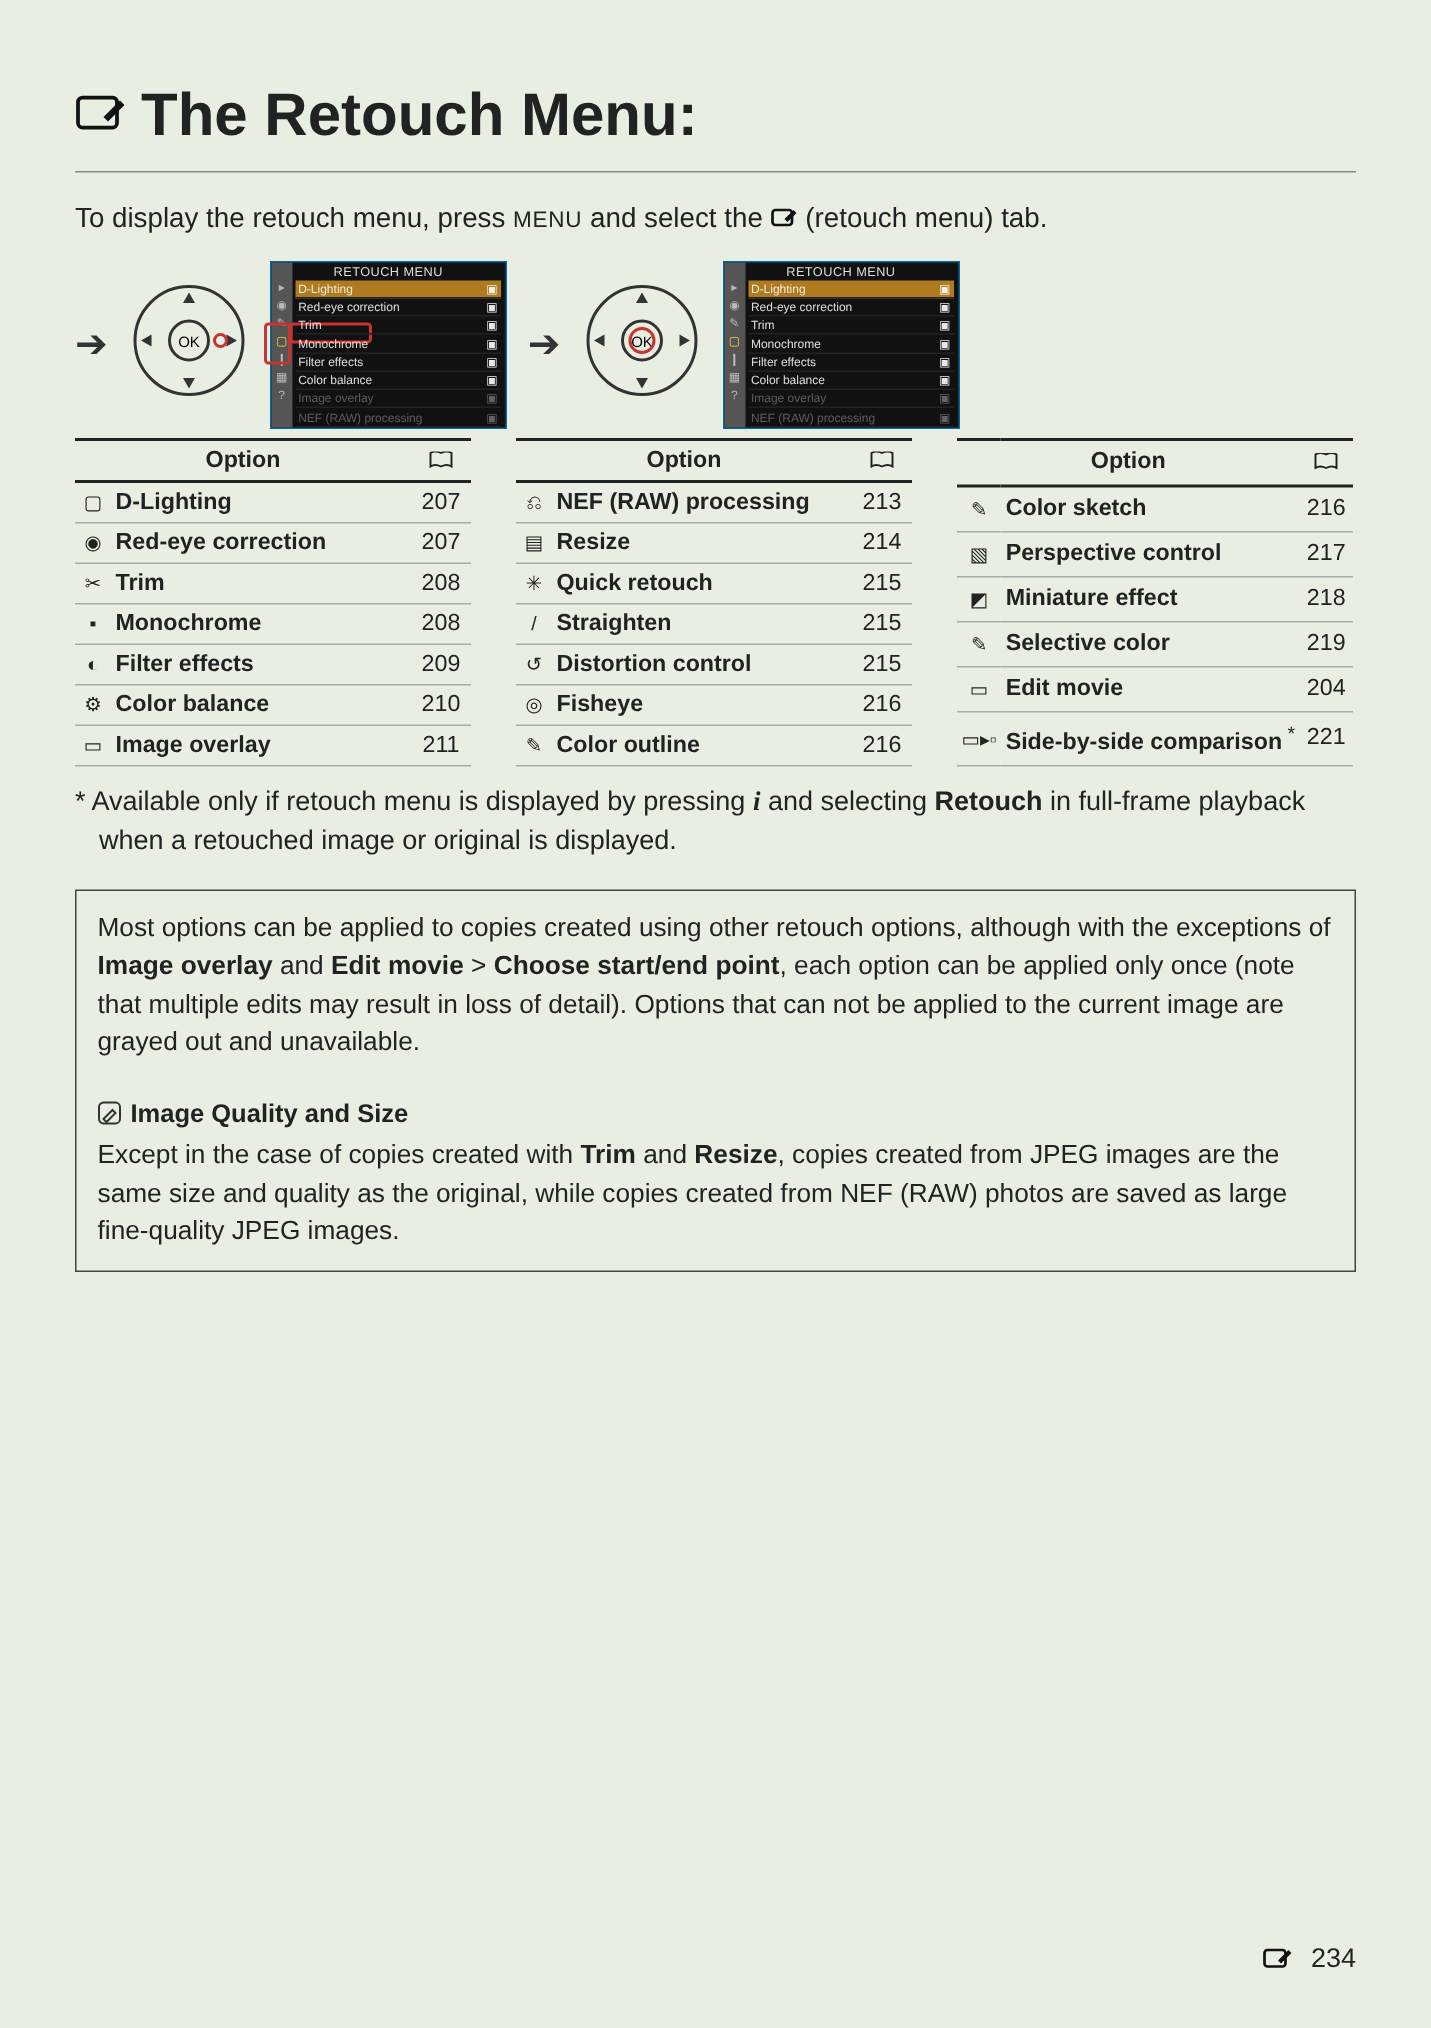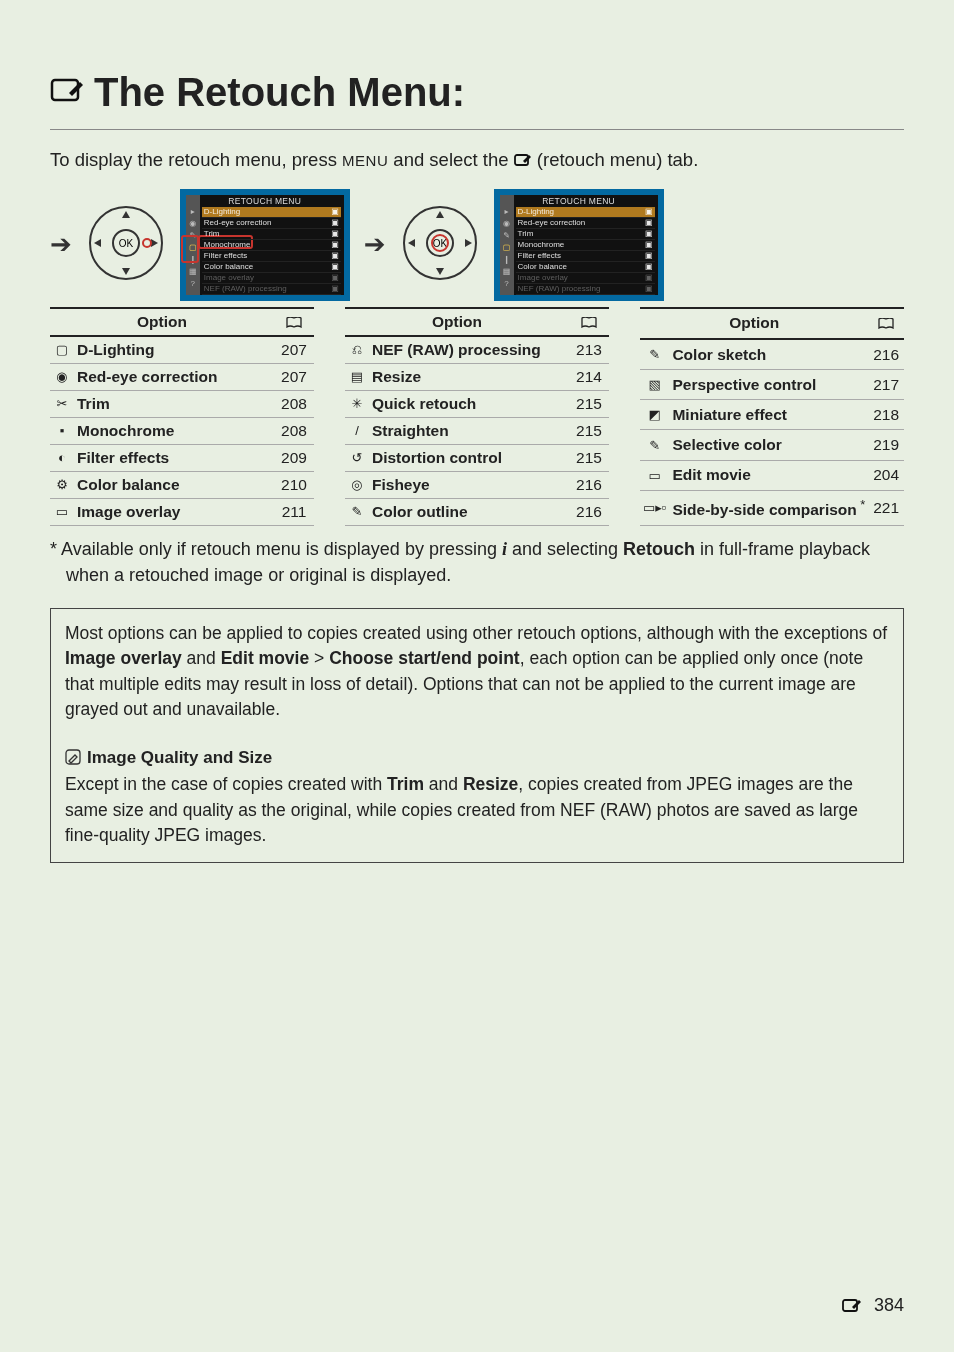--- a/index.html
+++ b/index.html
@@ -1,47 +1,47 @@
 <!DOCTYPE html>
 <html><head>
 <meta charset="utf-8">
 <style>
   *{box-sizing:border-box;margin:0;padding:0}
   body{background:#e8efe2;font-family:"Segoe UI",Arial,sans-serif;color:#222;width:954px;height:1352px;position:relative}
-  .page{padding:70px 50px 20px 50px}
+  .page{padding:55px 50px 20px 50px}
   .title-row{display:flex;align-items:flex-start;gap:8px;margin-bottom:6px}
   .title-icon{width:36px;height:32px;margin-top:4px}
   .title-icon svg{width:100%;height:100%}
   h1{font-size:40px;font-weight:700}
   .subtitle{font-family:"Times New Roman",serif;font-style:italic;font-weight:700;font-size:38px;margin-left:44px;margin-bottom:30px;color:#304e86}
   .rule{border:none;border-top:1px solid #888;margin:14px 0 16px 0;width:100%}
   .step-text{font-size:18.5px;line-height:1.55;margin-bottom:14px}
   .small-caps{font-family:"Segoe UI","Helvetica Neue",Arial,sans-serif;font-size:15px;letter-spacing:.5px}
   .inline-icon{display:inline-block;width:18px;height:16px;vertical-align:-2px}
   .menu-btn-label{font-family:Arial;font-size:15px;letter-spacing:.5px}
   .menu-btn-caption{font-family:"Times New Roman",serif;font-style:italic;font-size:17px;margin-top:4px}
   .step-row{display:flex;align-items:center;gap:14px;margin-bottom:6px}
   .cam-svg{width:120px;height:115px}
   .arrow{font-size:26px;color:#333}
   .ok-btn svg{width:80px;height:80px}
-  .menu-shot{border:6px solid #0369a1;background:#111;width:170px;height:112px;font-family:Arial;font-size:9px;color:#fff;position:relative}
+  .menu-shot{border:1px solid #0369a1;background:#111;width:158px;height:112px;font-family:Arial;font-size:9px;color:#fff;position:relative}
   .menu-shot-title{position:absolute;top:1px;left:0;right:0;text-align:center;font-size:8.5px;color:#ddd;letter-spacing:.3px}
   .menu-sidebar{position:absolute;left:0;top:0;bottom:0;width:14px;background:#555;display:flex;flex-direction:column;align-items:center;padding-top:12px;gap:3px}
   .menu-sidebar span{font-size:8px;color:#bbb}
   .menu-sidebar .hl{color:#ffd24a}
   .menu-rows{position:absolute;left:16px;right:3px;top:12px;bottom:0;display:flex;flex-direction:column}
   .menu-row{display:flex;align-items:center;justify-content:space-between;height:14.3px;border-bottom:1px solid #222;padding:0 2px}
   .menu-row .mi{font-size:8px;opacity:.85}
   .menu-row.hl{background:#b07a1f}
   .menu-row.greyed{color:#6b6b6b}
   .menu-row .endicon{font-size:8px;opacity:.9}
   .callout-rect{position:absolute;border:2px solid #c7352e;width:18px;height:28px;left:-5px;top:40px;border-radius:3px}
   .callout-rect2{border:2px solid #c7352e;position:absolute;border-radius:3px;left:12px;top:40px;width:55px;height:14px}
   .body-text{font-size:18.5px;line-height:1.55;margin-top:34px;margin-bottom:18px}
-  .tables-row{display:flex;gap:18px;justify-content:space-between}
+  .tables-row{display:flex;gap:30px;}
   table{border-collapse:collapse;font-size:15.5px;width:264px}
   th{font-weight:700;border-top:2px solid #222;border-bottom:2px solid #222;padding:4px 2px;background:transparent}
   td{border-bottom:1px solid #aaa;padding:4px 3px;white-space:nowrap}
   td.icol{width:24px;text-align:center;font-size:13px}
   td.opt{font-weight:700}
   td.pg{text-align:center;width:40px;font-weight:400}
   th.pg{width:40px;text-align:center}
   .book{display:inline-block;width:16px;height:11px;vertical-align:-1px}
   .footnote{font-size:18px;line-height:1.45;margin-top:10px;padding-left:16px;text-indent:-16px}
   .info-icon{font-family:"Times New Roman",serif;font-style:italic;font-weight:700}
@@ -348,14 +348,14 @@
       <span>Except in the case of copies created with </span><b>Trim</b><span> and </span><b>Resize</b><span>, copies created from JPEG images are the same size and quality as the original, while copies created from NEF (RAW) photos are saved as large fine-quality JPEG images.</span>
     </div>
   </div>
 </div>
 
 <div class="footer">
   <span class="fticon"><svg viewBox="0 0 20 18">
         <rect x="1" y="3" width="14" height="11" rx="2" fill="none" stroke="#111" stroke-width="1.8"></rect>
         <path d="M12 12 L19 5 L17 3 L10 10 Z" fill="#111"></path>
       </svg></span>
-  <span class="pnum">384</span>
+  <span class="pnum">234</span>
 </div>
 
 </body></html>

